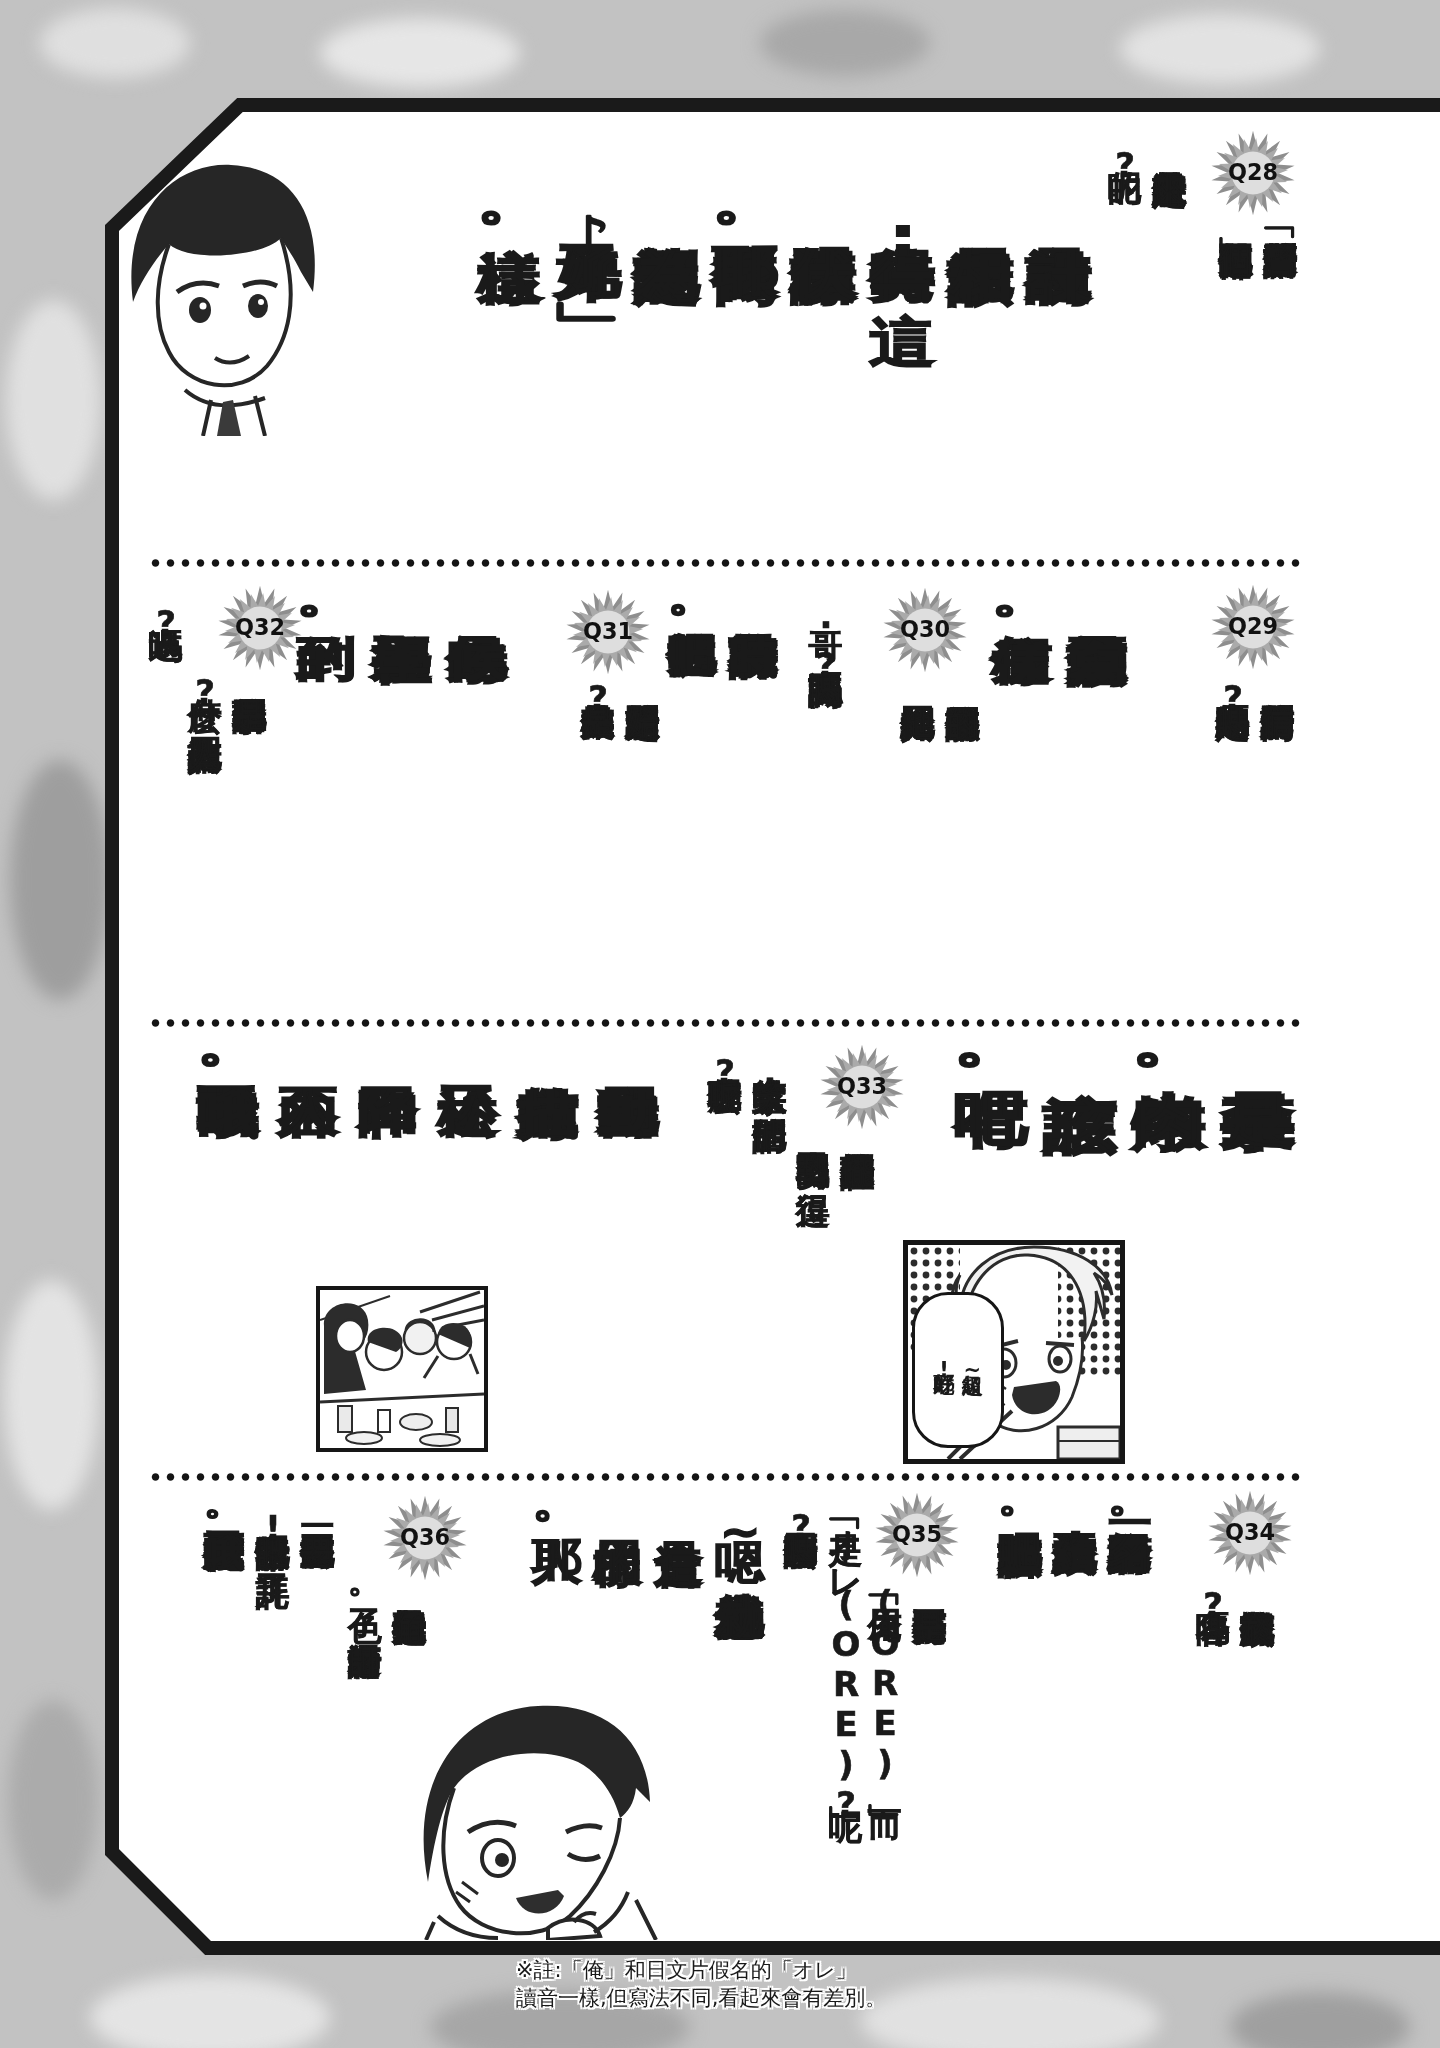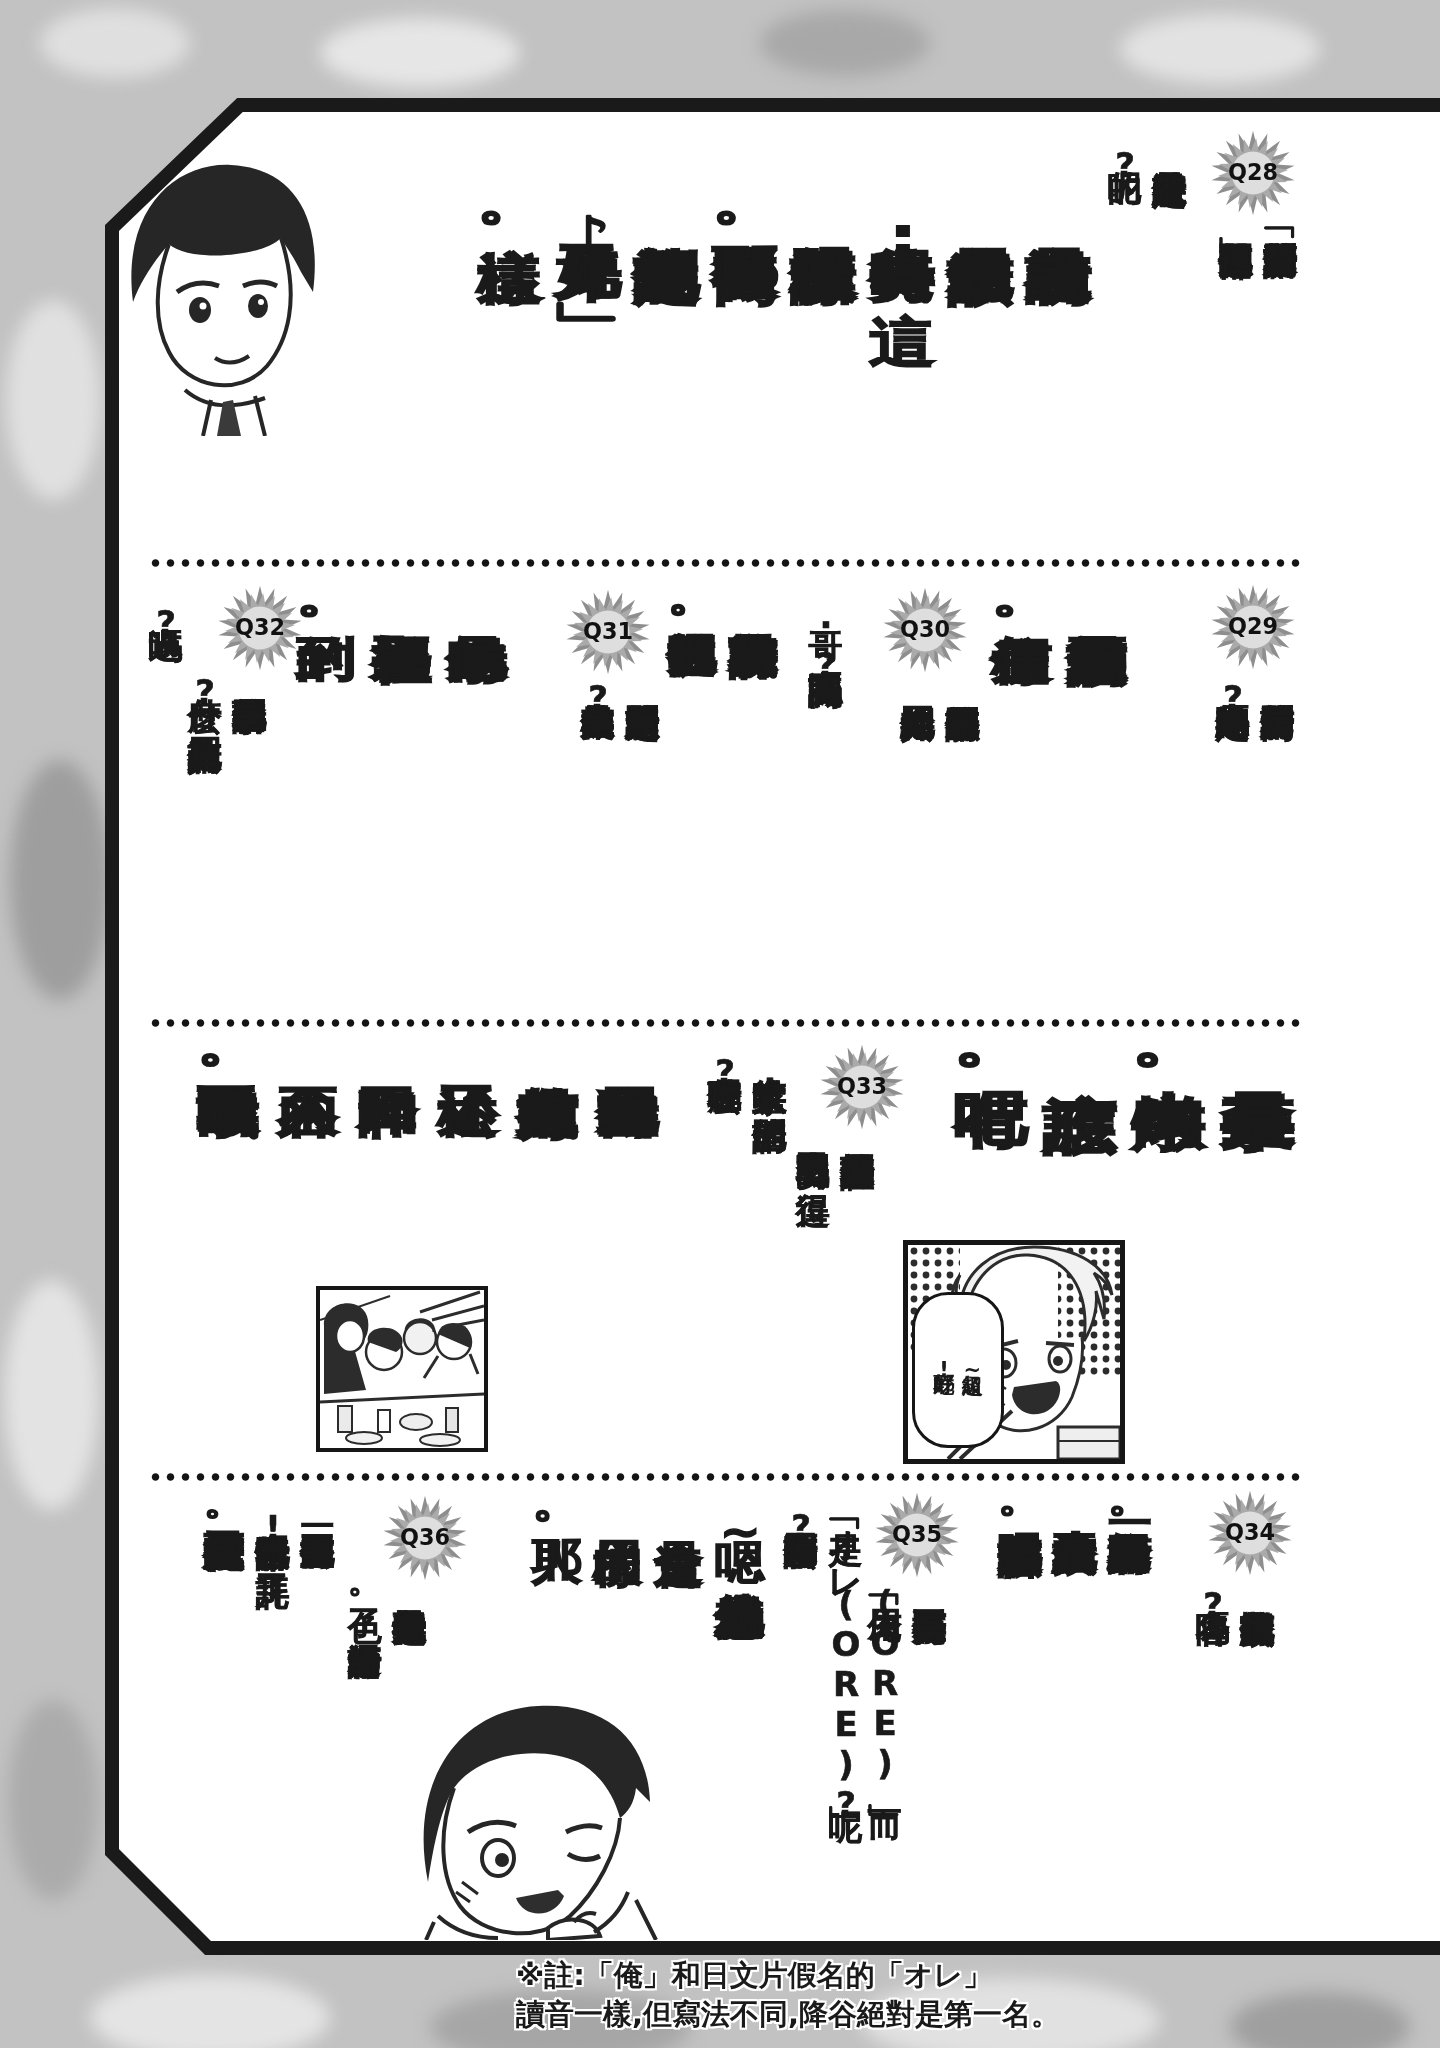--- a/index.html
+++ b/index.html
@@ -15,21 +15,21 @@
   .dots{position:absolute;left:148px;width:1152px;height:10px;
         background-image:radial-gradient(circle 4px,#141414 3.2px,rgba(0,0,0,0) 4.2px);
         background-size:15px 10px;background-repeat:repeat-x;}
   .badge{position:absolute;width:86px;height:86px;}
   .badge text{font-family:"DejaVu Sans",sans-serif;}
   .panel{position:absolute;background:#fff;border:5px solid #161616;box-sizing:border-box;}
   .bubble{position:absolute;background:#fff;border:3px solid #161616;border-radius:36px;
           display:flex;align-items:center;justify-content:center;}
   .bubble .v2{writing-mode:vertical-rl;text-orientation:upright;white-space:pre-line;
           font-size:21px;font-weight:700;line-height:1.35;}
-  .footnote{position:absolute;font-size:29px;font-weight:700;line-height:1.34;
+  .footnote{position:absolute;font-size:21px;font-weight:400;line-height:1.34;
           text-shadow:-2px 0 0 #fff,2px 0 0 #fff,0 -2px 0 #fff,0 2px 0 #fff,
           -2px -2px 0 #fff,2px 2px 0 #fff,-2px 2px 0 #fff,2px -2px 0 #fff;}
 </style>
 </head>
 <body>
 
 <div id="stage">
 
   <div class="blob" style="left:40px;top:8px;width:150px;height:70px;background:#dfdfdf;"></div>
   <div class="blob" style="left:320px;top:18px;width:200px;height:70px;background:#e6e6e6;"></div>
@@ -255,16 +255,16 @@
     <path d="M64 190 l16 12 M58 200 l14 10" stroke="#262626" stroke-width="3"></path>
     <path d="M118 206 C126 228 158 226 166 204 L160 198 Z" fill="#2e2e2e"></path>
     <path d="M150 236 C168 222 196 226 202 244 L150 248 Z" fill="#fff" stroke="#262626" stroke-width="4"></path>
     <path d="M176 230 q10 -12 22 -8" stroke="#262626" stroke-width="4" fill="none"></path>
     <path d="M40 224 q24 22 60 22 M230 200 q-10 26 -34 40" stroke="#262626" stroke-width="4" fill="none"></path>
     <path d="M238 208 L258 248 M36 230 L28 248" stroke="#262626" stroke-width="4"></path>
   </svg>
 
   <div class="footnote" style="left:516px;top:1956px;">
     <div>※註:「俺」和日文片假名的「オレ」</div>
-    <div>讀音一樣,但寫法不同,降谷絕對是第一名。</div>
+    <div>讀音一樣,但寫法不同,看起來會有差別。</div>
   </div>
 
 </div>
 
 </body></html>

